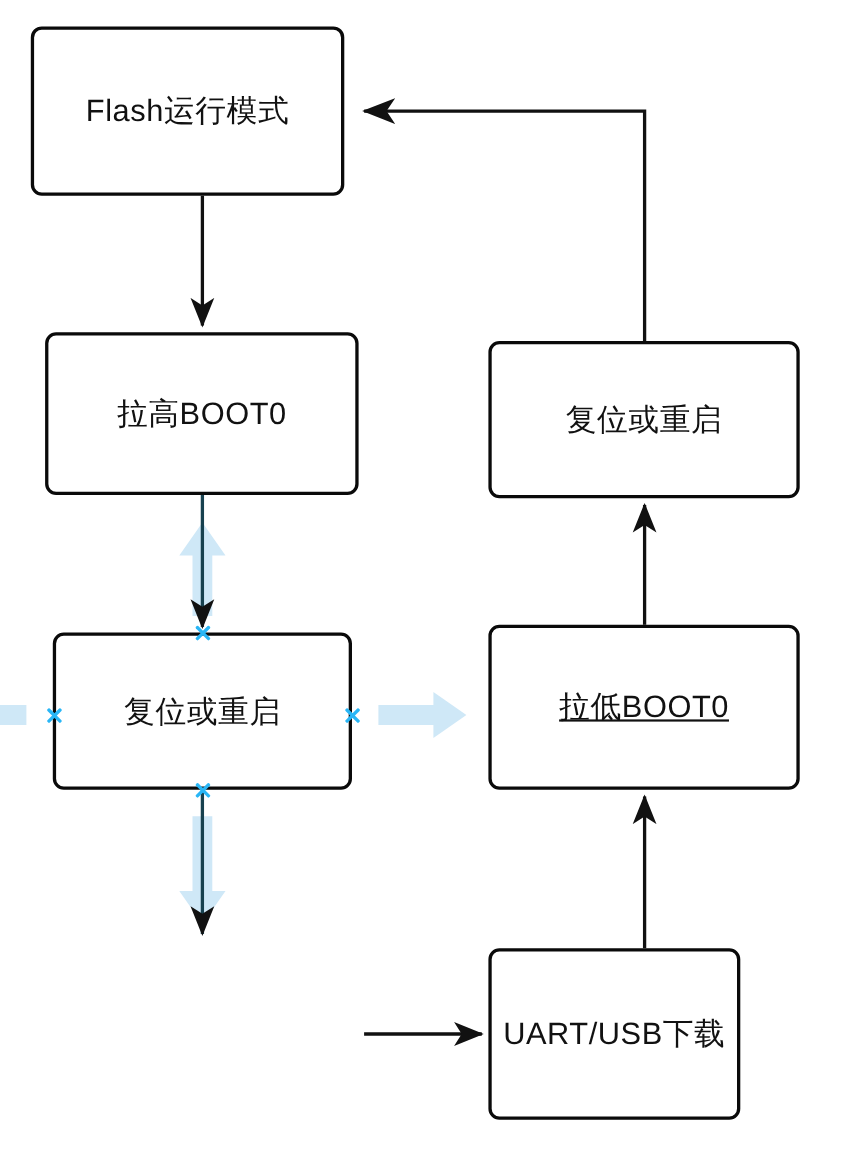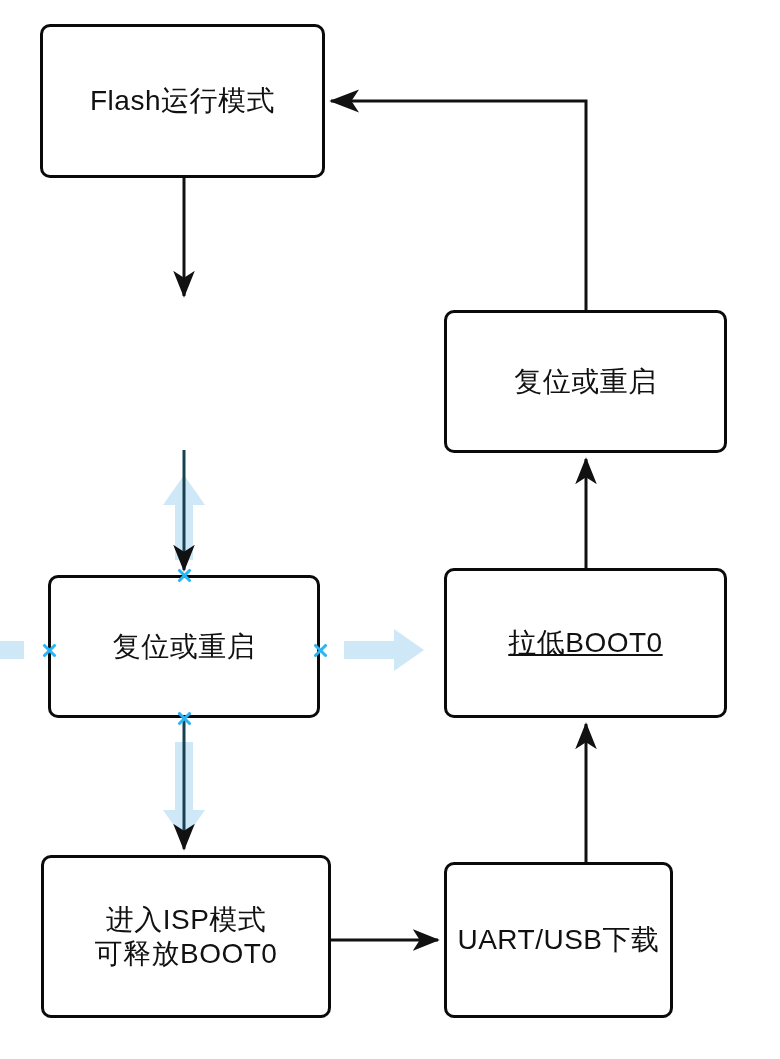--- a/index.html
+++ b/index.html
@@ -102,27 +102,26 @@
 
     <line x1="331" y1="940" x2="438" y2="940" stroke="#111111" stroke-width="3" marker-end="url(#arrowhead)"></line>
 
     <line x1="586" y1="862" x2="586" y2="724" stroke="#111111" stroke-width="3" marker-end="url(#arrowhead)"></line>
 
     <line x1="586" y1="568" x2="586" y2="459" stroke="#111111" stroke-width="3" marker-end="url(#arrowhead)"></line>
 
     <path d="M586,310 L586,101 L331,101" fill="none" stroke="#111111" stroke-width="3" marker-end="url(#arrowhead-thin)"></path>
   </svg>
 
-  <div class="node" style="left:40px;  top:24px;  width:285px; height:154px;">Flash运行模式</div>
+  <div class="node" style="left:28px;  top:24px;  width:285px; height:154px;">Flash运行模式</div>
 
+  <div class="node" style="left:41px;  top:302px; width:285px; height:148px;">拉高BOOT0</div>
 
   <div class="node" style="left:48px;  top:575px; width:272px; height:143px;">复位或重启</div>
 
-  <div class="node" style="left:41px;  top:855px; width:290px; height:163px;">进入ISP模式
-可释放BOOT0</div>
 
   <div class="node" style="left:444px; top:310px; width:283px; height:143px;">复位或重启</div>
 
   <div class="node" style="left:444px; top:568px; width:283px; height:150px;text-decoration:underline;">拉低BOOT0</div>
 
   <div class="node" style="left:444px; top:862px; width:229px; height:156px;">UART/USB下载</div>
 
   <div class="handle" style="left:175.5px; top:566.5px;"></div>
   <div class="handle" style="left:175.5px; top:709.5px;"></div>
   <div class="handle" style="left:40.5px;  top:641.5px;"></div>

